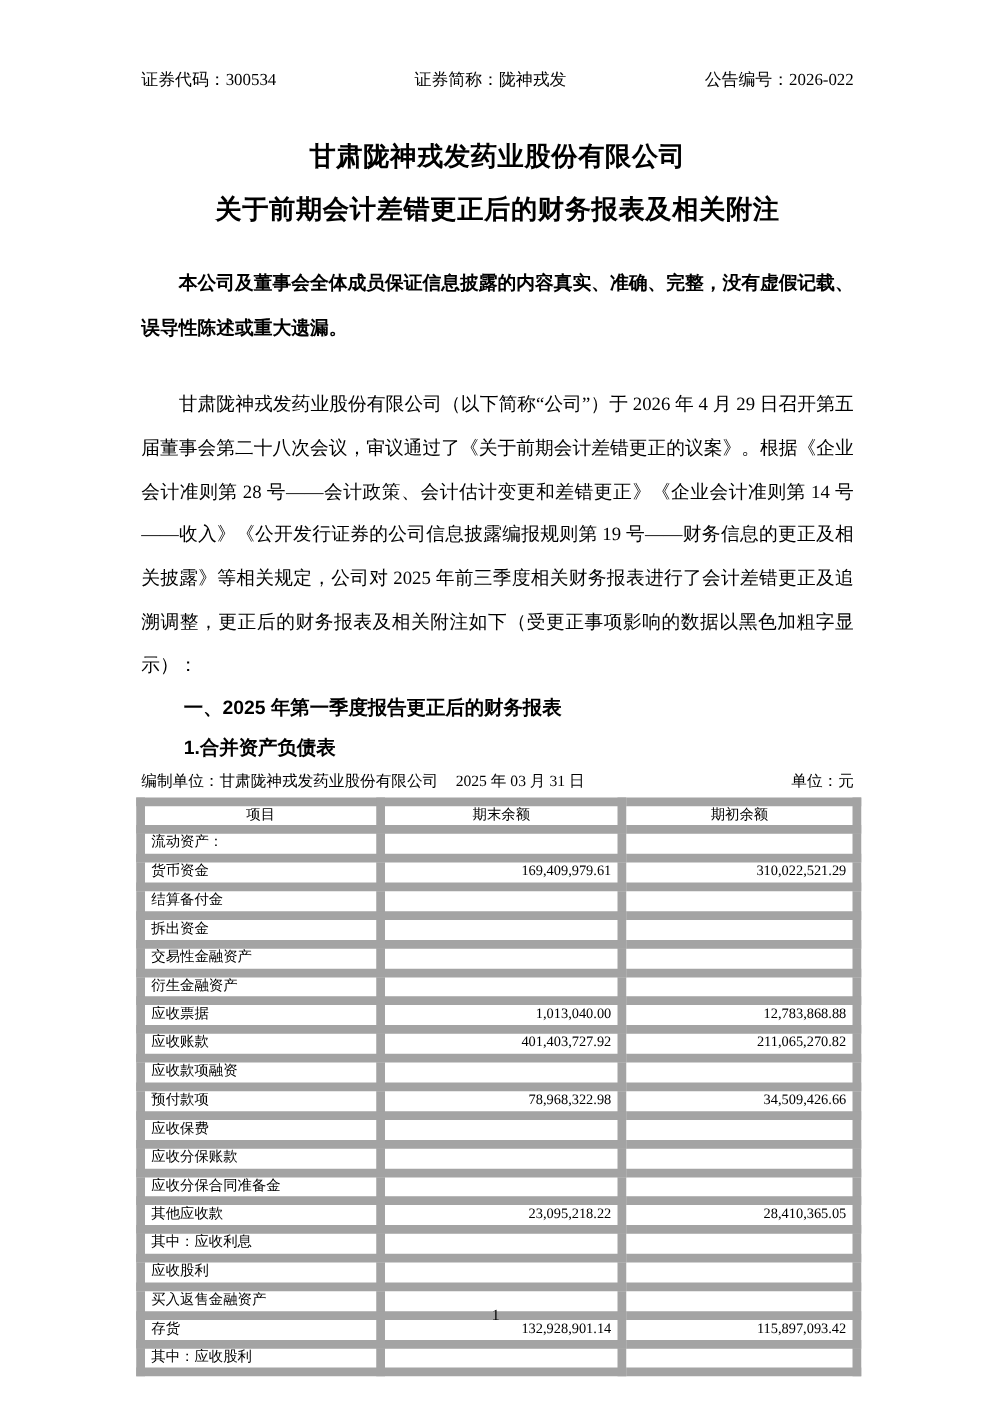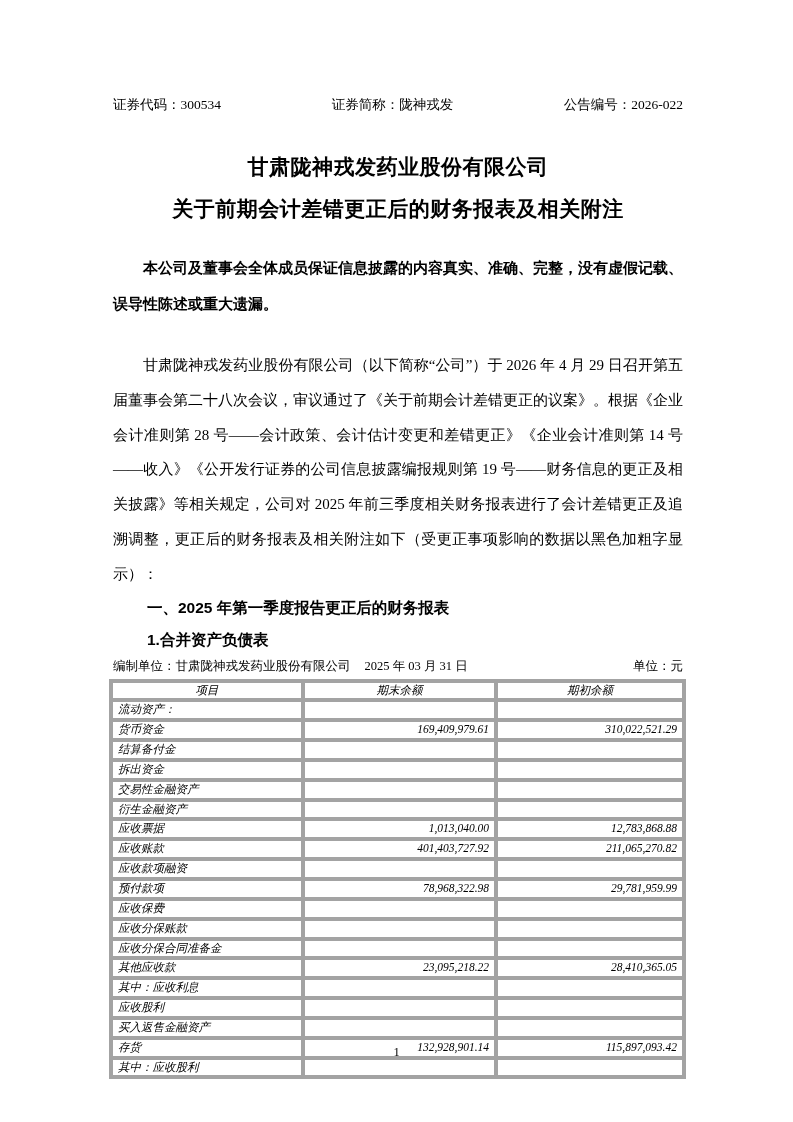--- a/index.html
+++ b/index.html
@@ -4,21 +4,21 @@
 <style>
   html,body { margin:0; padding:0; background:#ffffff; }
   .page {
     position:relative;
     width:793px; height:1122px;
     background:#ffffff;
     color:#000000;
     font-family:"Liberation Serif","DejaVu Serif",serif;
     overflow:hidden;
     box-sizing:border-box;
-    padding:96px 110px 0 113px;
+    padding:55px 110px 0 113px;
   }
   .doc-header {
     display:flex; justify-content:space-between;
     font-size:13.5px; line-height:18px;
   }
   .titles { margin-top:32px; }
   .title {
     margin:0;
     font-family:"Liberation Sans","DejaVu Sans",sans-serif;
     font-weight:700;
@@ -52,26 +52,25 @@
   .table-meta .meta-date { margin-left:14px; }
   .table-meta .meta-unit { margin-left:auto; }
   table.balance-sheet {
     border-collapse:collapse;
     table-layout:fixed;
     width:573px;
     margin:4px 0 0 -4px;
     font-size:11.5px;
   }
   table.balance-sheet th, table.balance-sheet td {
-    border:4px solid #a3a3a3;
+    border:7px solid #a3a3a3;
     height:15.85px; line-height:15.85px;
     padding:0 5px;
     overflow:hidden; white-space:nowrap;
     font-weight:normal;
-    font-style:italic;
   }
   table.balance-sheet th { text-align:center; }
   td.num { text-align:right; }
   td.item { text-align:left; }
   td.ind-0 { padding-left:8px; }
   td.ind-1 { padding-left:19px; }
   td.ind-2 { padding-left:31px; }
   td.ind-3 { padding-left:73px; }
   .page-number {
     position:absolute; left:0; right:0; bottom:62px;
@@ -172,21 +171,21 @@
 
   <tr>
     <td class="item ind-1">应收款项融资</td>
     <td class="num"></td>
     <td class="num"></td>
   </tr>
 
   <tr>
     <td class="item ind-1">预付款项</td>
     <td class="num">78,968,322.98</td>
-    <td class="num">29,781,959.99</td>
+    <td class="num">34,509,426.66</td>
   </tr>
 
   <tr>
     <td class="item ind-1">应收保费</td>
     <td class="num"></td>
     <td class="num"></td>
   </tr>
 
   <tr>
     <td class="item ind-1">应收分保账款</td>

